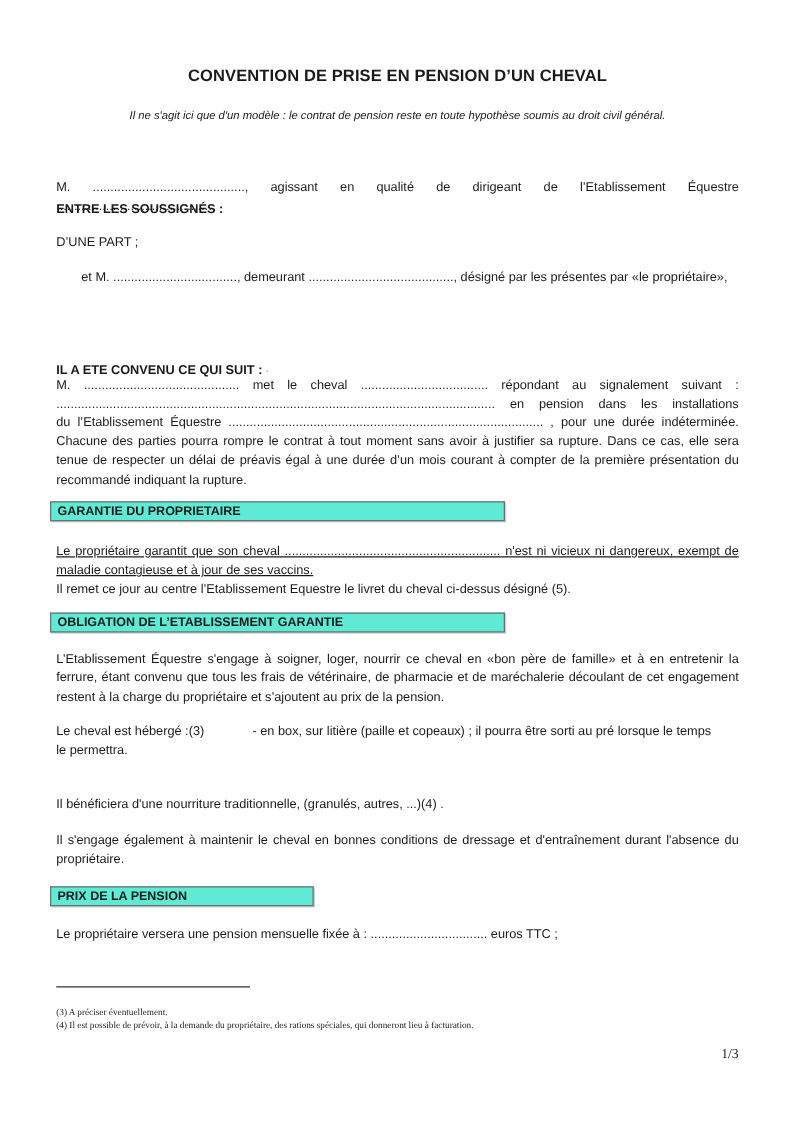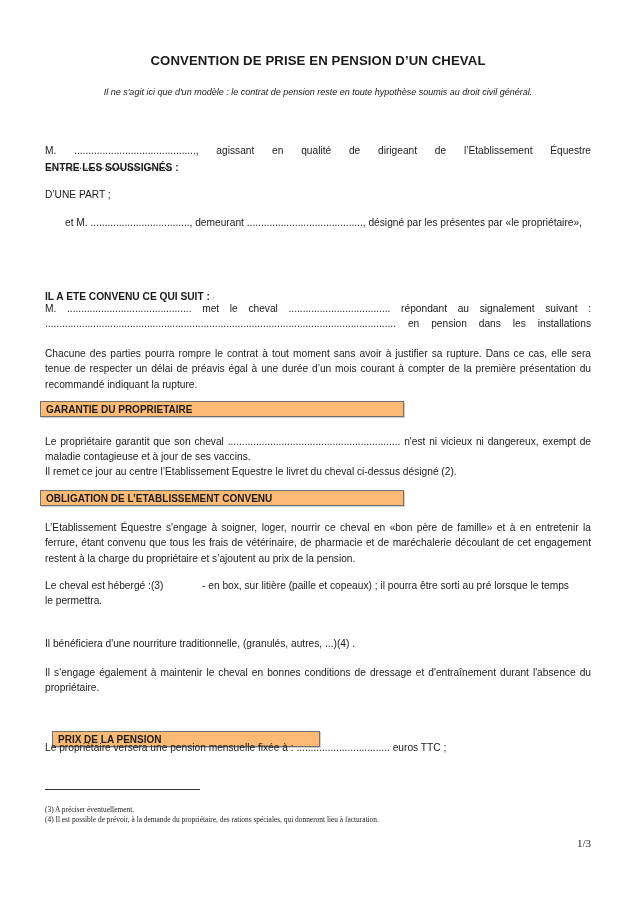--- a/index.html
+++ b/index.html
@@ -5,21 +5,21 @@
   html, body { margin: 0; padding: 0; background: #ffffff; }
   body { width: 636px; height: 900px; position: relative; overflow: hidden;
          font-family: "Liberation Sans", "DejaVu Sans", sans-serif; color: #1a1a1a; }
   .page { position: absolute; left: 0; top: 0; width: 636px; height: 900px; }
   .abs { position: absolute; }
   .title { left: 0; width: 636px; top: 53px; text-align: center; font-weight: bold; font-size: 13.2px; letter-spacing: 0.1px; }
   .subtitle { left: 0; width: 636px; top: 87px; text-align: center; font-style: italic; font-size: 9px; }
   .p { left: 45px; width: 546px; font-size: 10.2px; line-height: 15.4px; text-align: justify; }
   .p.last-justify { text-align-last: justify; }
   .bold { font-weight: bold; }
-  .section-box { position: absolute; left: 40px; height: 16px; background: #fdba74;
+  .section-box { position: absolute; left: 40px; height: 16px; background: #5eead4;
                  border: 1px solid #6f6f6f; box-shadow: 1px 1px 0 #cfcfcf;
                  font-weight: bold; font-size: 10px; line-height: 16px; padding-left: 5px; box-sizing: border-box; }
   .row { display: flex; }
   .col-left { width: 157px; flex: none; }
   .footnote-rule { left: 45px; top: 789px; width: 155px; height: 0; border-top: 1px solid #333; }
   .fn { left: 45px; font-family: "Liberation Serif", "DejaVu Serif", serif; font-size: 7.4px; line-height: 10px; color: #222; }
   .pagenum { right: 45px; top: 837px; font-family: "Liberation Serif", "DejaVu Serif", serif; font-size: 11px; }
   .mark { font-size: 7px; color: #999; }
 </style>
 </head>
@@ -37,41 +37,42 @@
   <div class="abs p" style="top:187px;">D’UNE PART ;</div>
 
   <div class="abs p" style="top:215px;margin-left:20px;">et M. ..................................., demeurant ........................................., désigné par les présentes par «le propriétaire»,</div>
 
   <div class="abs p bold" style="top:289px;">
     <span>IL A ETE CONVENU CE QUI SUIT :</span>
     <span class="mark">·</span>
   </div>
   <div class="abs p last-justify" style="top:301px;">M. ............................................ met le cheval .................................... répondant au signalement suivant :</div>
   <div class="abs p last-justify" style="top:316px;">............................................................................................................................ en pension dans les installations</div>
+  <div class="abs p last-justify" style="top:331px;">du l’Etablissement Équestre ......................................................................................... , pour une durée indéterminée.</div>
   <div class="abs p" style="top:346px;">Chacune des parties pourra rompre le contrat à tout moment sans avoir à justifier sa rupture. Dans ce cas, elle sera tenue de respecter un délai de préavis égal à une durée d’un mois courant à compter de la première présentation du recommandé indiquant la rupture.</div>
 
   <div class="section-box" style="top:401px; width:364px;">GARANTIE DU PROPRIETAIRE</div>
-  <div class="abs p" style="top:434px;">Le propriétaire garantit que son cheval ............................................................. n'est ni vicieux ni dangereux, exempt de maladie contagieuse et à jour de ses vaccins.</div>
-  <div class="abs p" style="top:464px;">Il remet ce jour au centre l’Etablissement Equestre le livret du cheval ci-dessus désigné (2).</div>
+  <div class="abs p" style="top:434px;text-decoration:underline;">Le propriétaire garantit que son cheval ............................................................. n'est ni vicieux ni dangereux, exempt de maladie contagieuse et à jour de ses vaccins.</div>
+  <div class="abs p" style="top:464px;">Il remet ce jour au centre l’Etablissement Equestre le livret du cheval ci-dessus désigné (5).</div>
 
-  <div class="section-box" style="top:490px; width:364px;">OBLIGATION DE L’ETABLISSEMENT CONVENU</div>
+  <div class="section-box" style="top:490px; width:364px;">OBLIGATION DE L’ETABLISSEMENT GARANTIE</div>
   <div class="abs p" style="top:520px;">L’Etablissement Équestre s'engage à soigner, loger, nourrir ce cheval en «bon père de famille» et à en entretenir la ferrure, étant convenu que tous les frais de vétérinaire, de pharmacie et de maréchalerie découlant de cet engagement restent à la charge du propriétaire et s’ajoutent au prix de la pension.</div>
 
   <div class="abs p" style="top:578px;">
     <div class="row">
       <span class="col-left">Le cheval est hébergé :(3)</span>
       <span>- en box, sur litière (paille et copeaux) ; il pourra être sorti au pré lorsque le temps</span>
     </div>
     <div>le permettra.</div>
   </div>
 
   <div class="abs p" style="top:636px;">Il bénéficiera d'une nourriture traditionnelle, (granulés, autres, ...)(4) .</div>
   <div class="abs p" style="top:665px;">Il s'engage également à maintenir le cheval en bonnes conditions de dressage et d'entraînement durant l'absence du propriétaire.</div>
 
-  <div class="section-box" style="top:731px; width:268px;margin-left:12px;">PRIX DE LA PENSION</div>
+  <div class="section-box" style="top:709px; width:211px;">PRIX DE LA PENSION</div>
   <div class="abs p" style="top:740px;">Le propriétaire versera une pension mensuelle fixée à :  ................................. euros TTC ;</div>
 
   <div class="abs footnote-rule"></div>
   <div class="abs fn" style="top:805px;">(3) A préciser éventuellement.</div>
   <div class="abs fn" style="top:815px;">(4) Il est possible de prévoir, à la demande du propriétaire, des rations spéciales, qui donneront lieu à  facturation.</div>
 
   <div class="abs pagenum">1/3</div>
 </div>
 
 </body></html>

